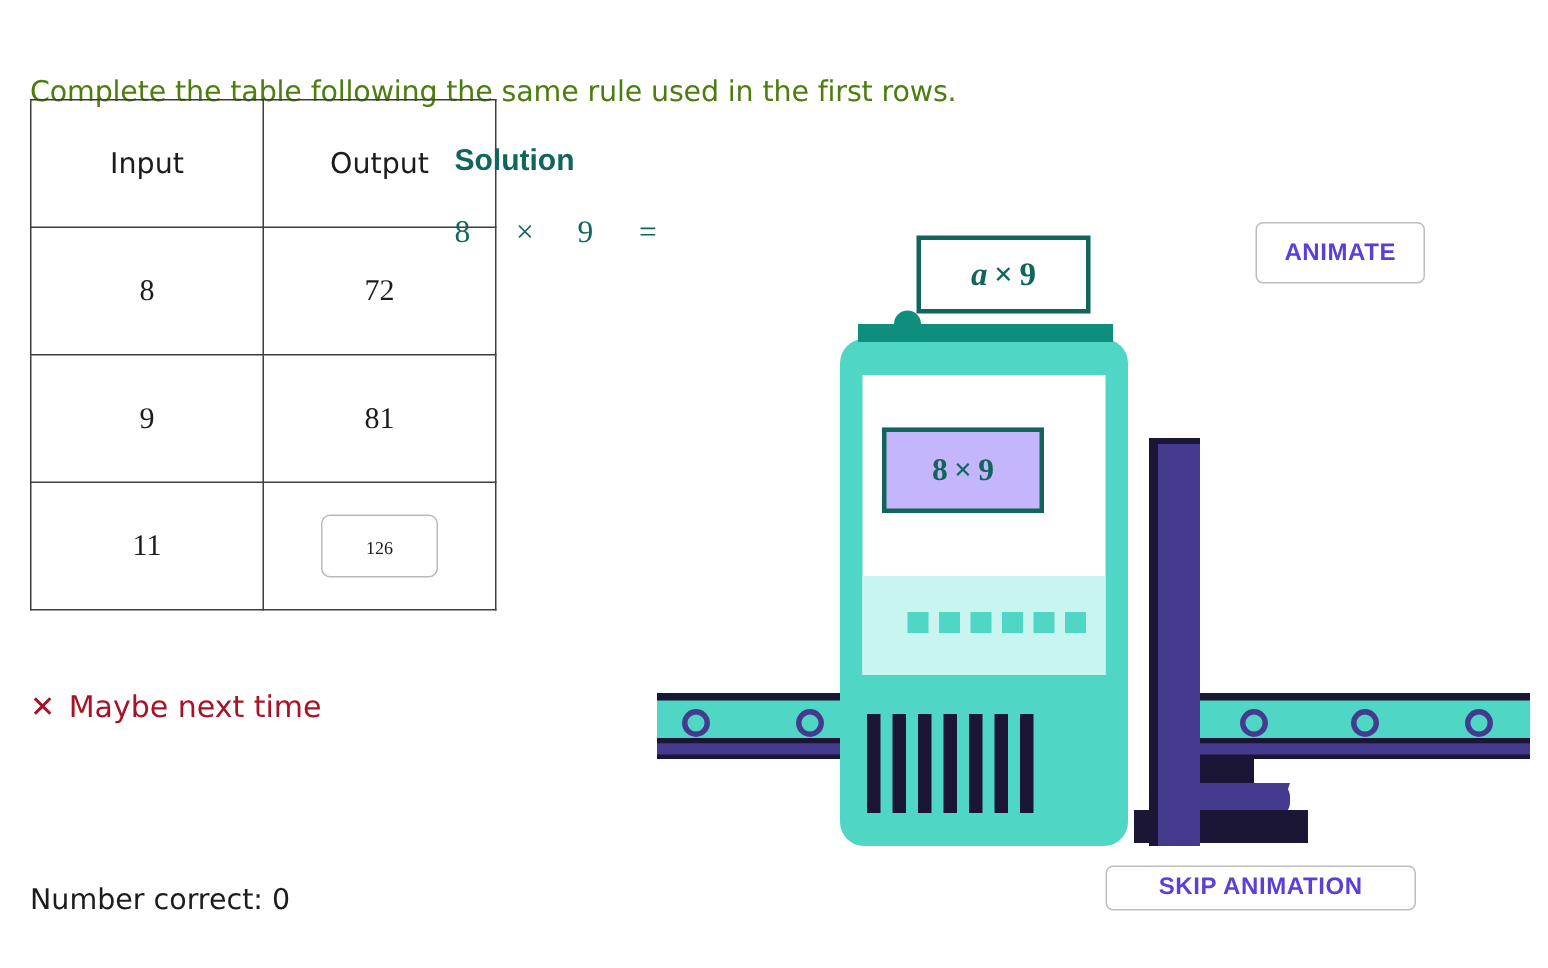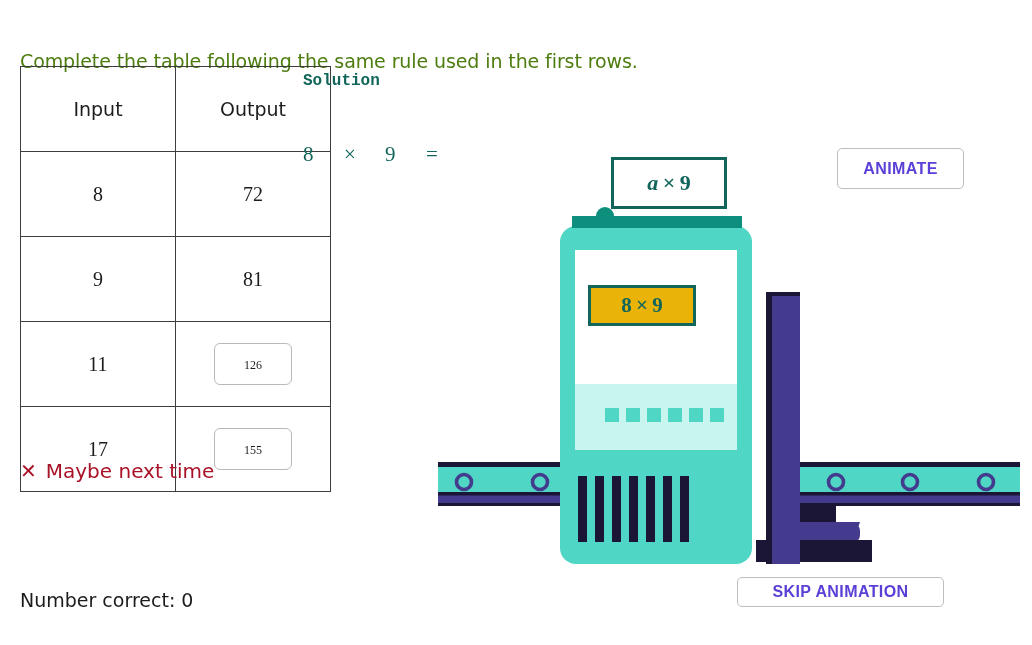--- a/index.html
+++ b/index.html
@@ -99,24 +99,24 @@
     font-family: "DejaVu Sans", sans-serif;
     font-size: 19px;
     color: #1c1c1c;
     white-space: nowrap;
   }
 
   
   .solution-heading {
     position: absolute;
     left: 303px;
-    top: 72px;
-    font-family: Liberation Mono, monospace;
-    font-weight: bold;
-    font-size: 16px;
+    top: 96px;
+    font-family: Liberation Sans, sans-serif;
+    font-weight: bold;
+    font-size: 20px;
     color: #11655a;
   }
   .solution-eq {
     position: absolute;
     left: 303px;
     top: 142px;
     font-family: "Liberation Serif", serif;
     font-size: 21px;
     color: #11655a;
     display: flex;
@@ -139,21 +139,21 @@
     font-weight: bold;
     font-size: 16px;
     letter-spacing: 0.4px;
     cursor: pointer;
     box-sizing: border-box;
     white-space: nowrap;
   }
   .btn-animate {
     left: 837px;
     top: 148px;
-    width: 127px;
+    width: 113px;
     height: 41px;
   }
   .btn-skip {
     left: 737px;
     top: 577px;
     width: 207px;
     height: 30px;
   }
 
   
@@ -187,23 +187,23 @@
   }
   .label-box-outer .expr i {
     font-style: italic;
     font-weight: bold;
   }
   .label-box-inner {
     position: absolute;
     left: 588px;
     top: 285px;
     width: 108px;
-    height: 41px;
+    height: 57px;
     border: 3px solid #11655a;
-    background: #eab308;
+    background: #c4b5fd;
     box-sizing: border-box;
     display: flex;
     align-items: center;
     justify-content: center;
   }
   .label-box-inner .expr {
     font-family: "Liberation Serif", serif;
     font-size: 21px;
     font-weight: bold;
     color: #11655a;
@@ -229,26 +229,20 @@
     <tr>
       <td>9</td>
       <td>81</td>
     </tr>
     <tr>
       <td>11</td>
       <td>
         <span class="answer-box">126</span>
       </td>
     </tr>
-    <tr>
-      <td>17</td>
-      <td>
-        <span class="answer-box">155</span>
-      </td>
-    </tr>
   </tbody>
 </table>
 
 <div class="feedback">
   <span class="xmark">✕</span>
   <span>Maybe next time</span>
 </div>
 
 <div class="score">Number correct: 0</div>
 

